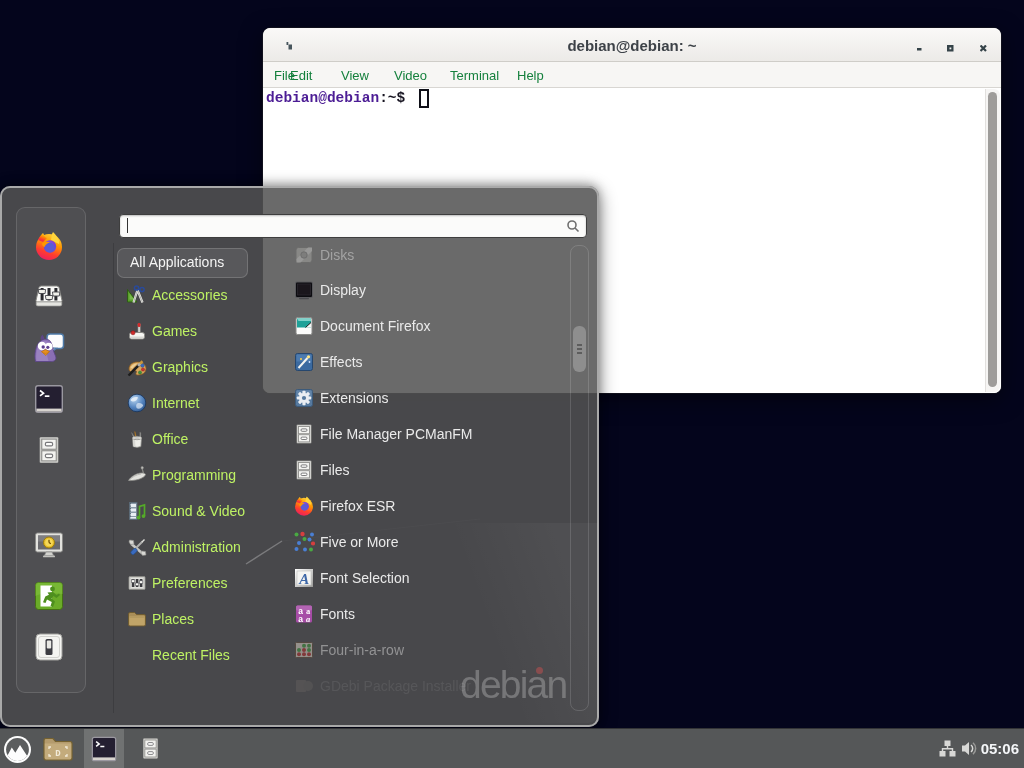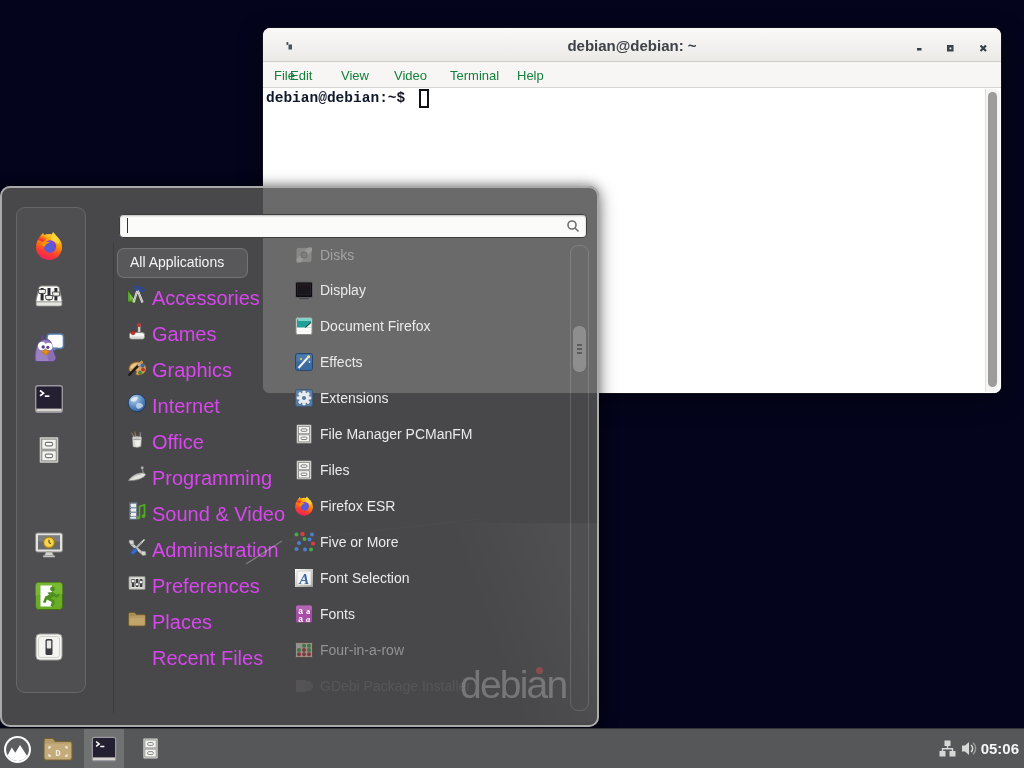--- a/index.html
+++ b/index.html
@@ -13,37 +13,37 @@
         box-shadow:0 0 0 1px rgba(20,20,30,0.85), 0 6px 22px rgba(0,0,0,0.5);}
   #titlebar{left:0;top:0;right:0;height:33px;border-radius:7px 7px 0 0;
         background:linear-gradient(#faf9f8,#eceae7);border-bottom:1px solid #cfcdc8;}
   #wtitle{left:0;right:0;top:9px;text-align:center;font-size:15px;font-weight:bold;color:#3d4248;}
   #menubar{left:0;top:34px;right:0;height:25px;background:#f7f6f4;border-bottom:1px solid #d8d6d2;}
   .mitem{position:absolute;top:6px;font-size:13px;color:#15803d;}
   #tbody{left:0;top:60px;right:0;bottom:0;background:#fff;border-radius:0 0 7px 7px;}
   #tscroll{right:1px;top:1px;width:14px;bottom:1px;background:#f6f5f4;border-left:1px solid #e2e0de;border-radius:0 6px 6px 0;}
   #tthumb{right:3px;top:3px;width:9px;bottom:5px;background:#9e9c9a;border-radius:5px;}
   #prompt{left:3px;top:2px;font-family:"Liberation Mono",monospace;font-size:14.5px;white-space:pre;}
-  #prompt b{color:#0f172a;} #prompt span{color:#171421;font-weight:bold;}
+  #prompt b{color:#4c1d95;} #prompt span{color:#171421;font-weight:bold;}
   #cursor{left:156px;top:1px;width:6px;height:15px;border:2px solid #0f1018;background:#fff;}
 
   
   #menu{left:0px;top:186px;width:599px;height:541px;background:rgba(83,83,83,0.868);
         border-radius:10px;box-shadow:inset 0 0 0 2px #a9a9a9, 0 -2px 10px rgba(0,0,0,0.26), 0 4px 18px rgba(0,0,0,0.48);}
   #sidepanel{left:16px;top:21px;width:68px;height:484px;border-radius:9px;
         background:rgba(255,255,255,0.045);border:1px solid rgba(255,255,255,0.13);}
   #searchbox{left:119px;top:28px;width:466px;height:22px;background:#fbfbfa;
         border-radius:4px;border:1px solid #3e3e3e;box-shadow:inset 0 1px 2px rgba(0,0,0,0.25);}
   #scursor{left:7px;top:3px;width:1px;height:15px;background:#333;}
   #allapps{left:117px;top:62px;width:129px;height:28px;border-radius:7px;
         background:rgba(255,255,255,0.09);border:1px solid rgba(255,255,255,0.16);}
   #allapps div{margin:5px 0 0 12px;font-size:14px;color:#f4f4f4;}
   .cat{position:absolute;left:126px;height:24px;}
   .cat .ic{position:absolute;left:0;top:0;width:22px;height:22px;}
-  .cat .lb{position:absolute;left:26px;top:3px;font-size:20px;color:#d946ef;white-space:nowrap;}
+  .cat .lb{position:absolute;left:26px;top:3px;font-size:14px;color:#bef264;white-space:nowrap;}
   .app{position:absolute;left:293px;height:24px;}
   .app .ic{position:absolute;left:0;top:0;width:22px;height:22px;}
   .app .lb{position:absolute;left:27px;top:3px;font-size:14px;color:#eaeaea;white-space:nowrap;}
   .dim .lb{color:rgba(220,220,220,0.5);} .dim .ic{opacity:0.6;}
   .vdim .lb{color:rgba(220,220,220,0.10);} .vdim .ic{opacity:0.10;}
   .ic{display:block;}
   #mscrolltrack{left:570px;top:59px;width:17px;height:464px;border:1px solid rgba(255,255,255,0.14);
         border-radius:8px;}
   #mthumb{left:573px;top:140px;width:13px;height:46px;background:#8e8e8e;border-radius:6px;}
   #watermark{left:460px;top:477px;font-size:39px;font-weight:normal;color:rgba(200,200,200,0.36);

